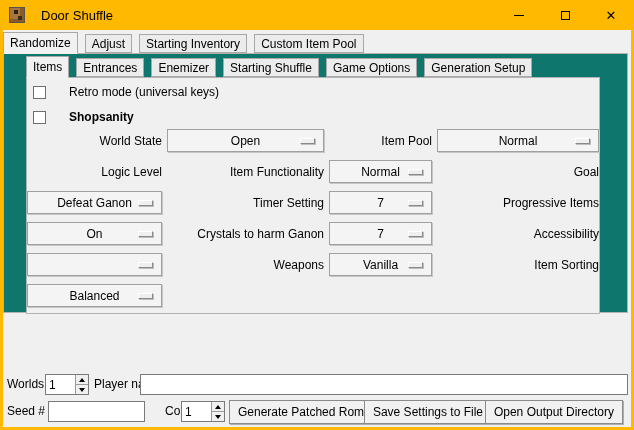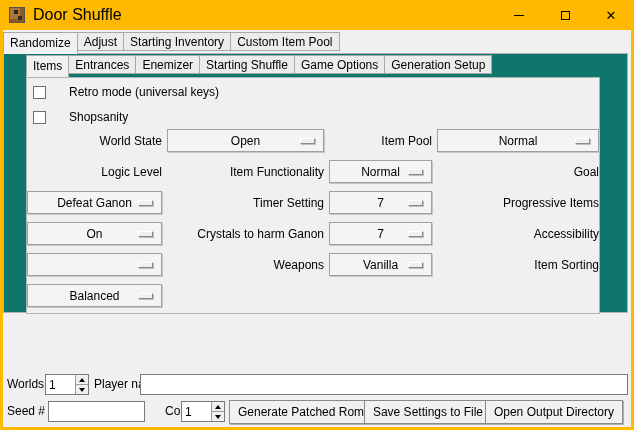--- a/index.html
+++ b/index.html
@@ -2,32 +2,32 @@
 <html><head>
 <meta charset="utf-8">
 <style>
   * { box-sizing: border-box; margin: 0; padding: 0; }
   body { font-family: "Liberation Sans", "DejaVu Sans", sans-serif; font-size: 12px; color: #000; }
   .window { position: relative; width: 634px; height: 430px; background: #ffb900; overflow: hidden; }
 
   
   .titlebar { position: absolute; left: 0; top: 0; width: 634px; height: 30px; display: flex; align-items: center; }
   .title-icon { width: 16px; height: 16px; margin-left: 9px; flex: 0 0 auto; }
-  .title-text { margin-left: 8px; font-size: 16px; }
+  .title-text { margin-left: 16px; font-size: 13px; }
   .win-controls { position: absolute; right: 0; top: 0; height: 30px; display: flex; }
   .win-btn { width: 46px; height: 30px; display: flex; align-items: center; justify-content: center; cursor: default; }
   .min-glyph { width: 10px; height: 1px; background: #000; }
   .max-glyph { width: 9px; height: 9px; border: 1px solid #000; }
   .close-glyph { font-size: 13px; line-height: 13px; }
 
   
   .content { position: absolute; left: 3px; top: 30px; width: 628px; height: 397px; background: #f0f0f0; }
 
   
-  .tabs { position: absolute; display: flex; z-index: 2; }
+  .tabs { position: absolute; display: flex; align-items: flex-end; z-index: 2; gap: 8px; }
   .tabs-outer { left: 0; top: 2px; height: 22px; }
   .tab { height: 19px; margin-bottom: 1px; padding: 0 6px; display: flex; align-items: center; background: #ececec; border: 1px solid #a8a8a8; margin-right: -1px; white-space: nowrap; }
   .tab.active { height: 22px; margin-bottom: 0; background: #f1f1f1; border-bottom: 1px solid #f1f1f1; z-index: 3; position: relative; }
   .outer-panel { position: absolute; left: 0; top: 23px; width: 625px; height: 260px; border: 1px solid #b3b3b3; background: #0f766e; }
   .tabs-inner { left: 22px; top: 1px; height: 23px; }
   .inner-panel { position: absolute; left: 22px; top: 23px; width: 574px; height: 237px; border: 1px solid #b3b3b3; background: #f0f0f0; }
 
   
   .check-row { position: absolute; left: 6px; display: flex; align-items: center; height: 16px; }
   .checkbox { width: 13px; height: 13px; background: #fff; border: 1px solid #6e6e6e; flex: 0 0 auto; }
@@ -101,21 +101,21 @@
         <div class="tab">Game Options</div>
         <div class="tab">Generation Setup</div>
       </div>
 
       <div class="inner-panel">
 
         <div class="check-row" style="top:6px;">
           <span class="checkbox"></span>
           <span class="check-label">Retro mode (universal keys)</span>
         </div>
-        <div class="check-row" style="top:31px;">
+        <div class="check-row" style="top:31px;font-weight:bold;">
           <span class="checkbox"></span>
           <span class="check-label">Shopsanity</span>
         </div>
 
         <div class="options-grid">
 
           <div class="opt-label">World State</div>
           <div class="opt-menu">
               <span>Open</span>
               <span class="indicator"></span>

